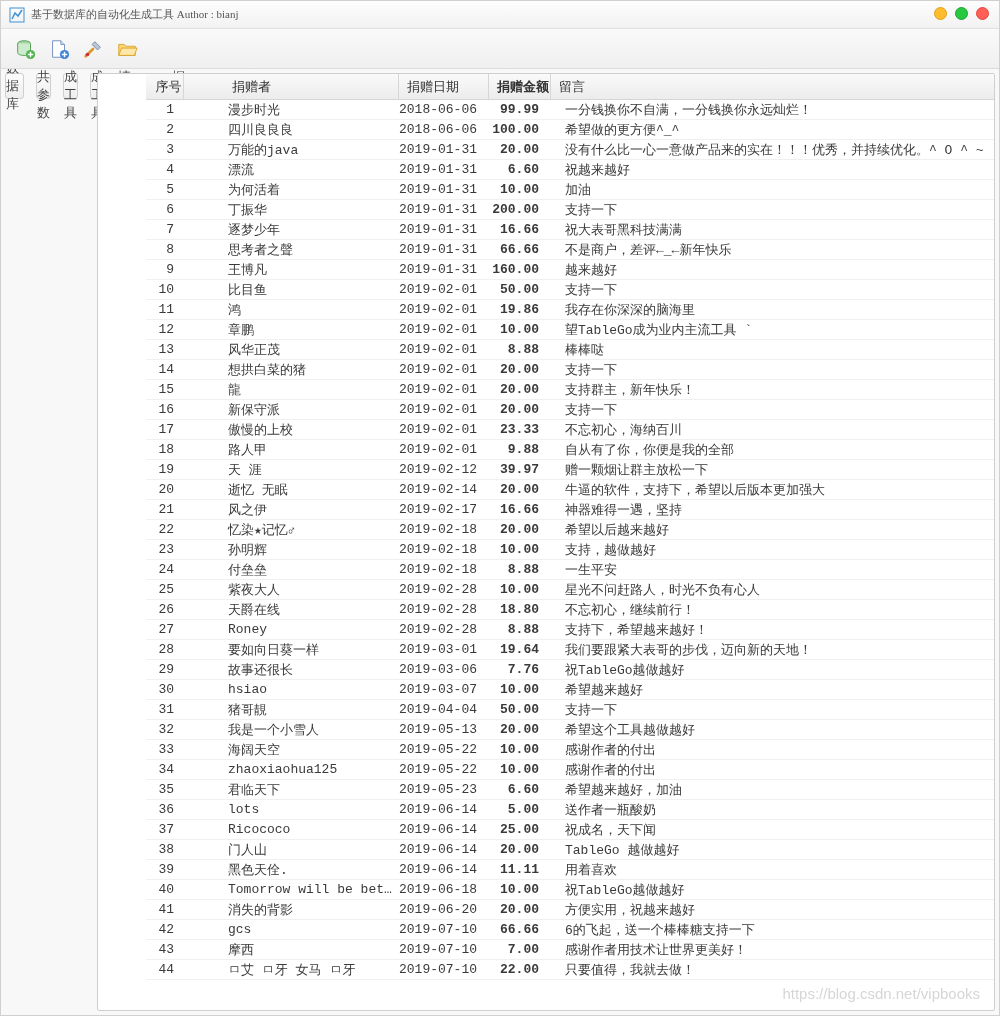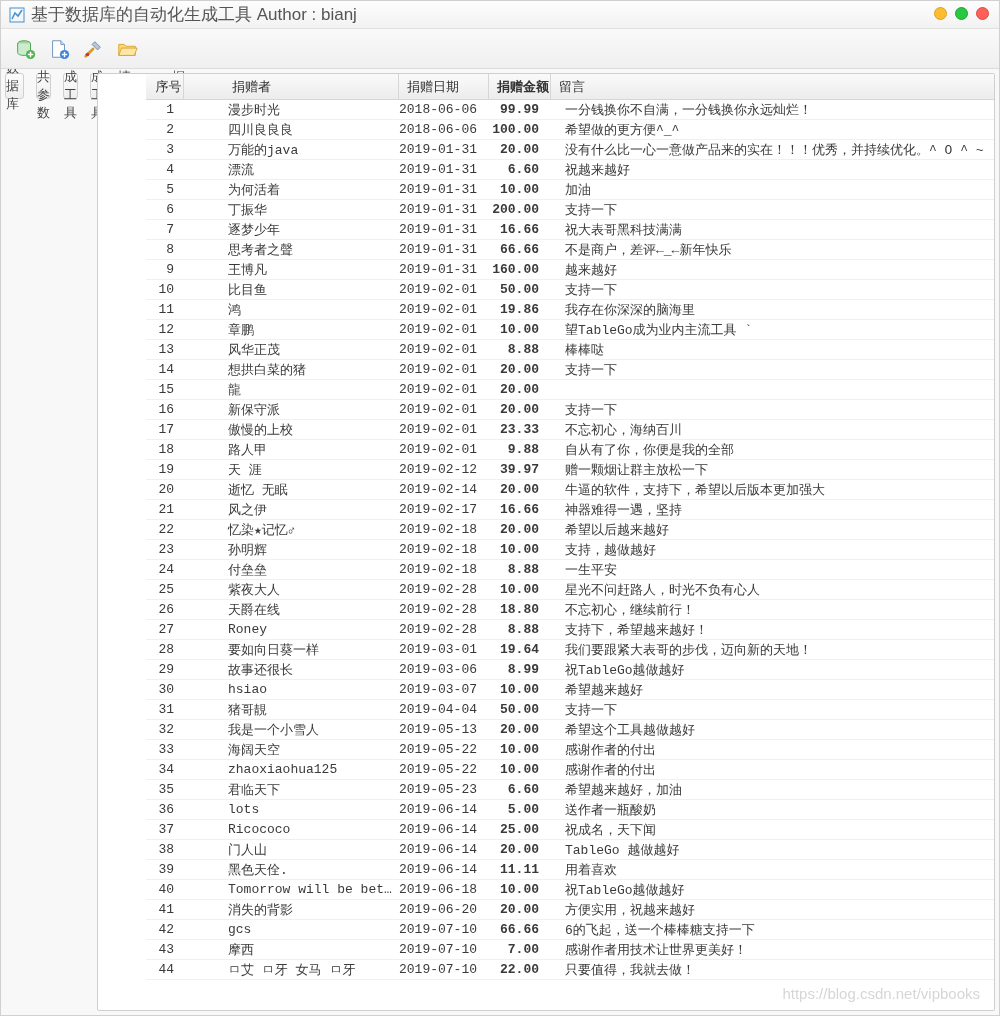--- a/index.html
+++ b/index.html
@@ -26,21 +26,21 @@
     display: flex;
     align-items: center;
     padding: 0 8px;
     position: relative;
   }
   .titlebar .app-icon {
     width: 16px; height: 16px; margin-right: 6px;
     display: inline-flex; align-items: center; justify-content: center;
     color: #3b8dd0; font-weight: bold; font-size: 11px;
   }
-  .titlebar .title { color: #555; font-size: 17px; }
+  .titlebar .title { color: #555; font-size: 11px; font-family: Liberation Serif, serif; }
   .traffic {
     position: absolute; right: 10px; top: 6px;
     display: flex; gap: 8px;
   }
   .traffic span { width: 13px; height: 13px; border-radius: 50%; display:block; }
   .tl-close{ background:#ff5f57; border:1px solid #e2463f;}
   .tl-min{ background:#febc2e; border:1px solid #e1a116;}
   .tl-max{ background:#28c840; border:1px solid #1da52f;}
 
   .toolbar {
@@ -308,20 +308,21 @@
             <div class="c-donor">想拱白菜的猪</div>
             <div class="c-date">2019-02-01</div>
             <div class="c-amt">20.00</div>
             <div class="c-msg">支持一下</div>
           </div>
           <div class="row">
             <div class="c-idx">15</div>
             <div class="c-donor">龍</div>
             <div class="c-date">2019-02-01</div>
             <div class="c-amt">20.00</div>
+            <div class="c-msg">支持群主，新年快乐！</div>
           </div>
           <div class="row">
             <div class="c-idx">16</div>
             <div class="c-donor">新保守派</div>
             <div class="c-date">2019-02-01</div>
             <div class="c-amt">20.00</div>
             <div class="c-msg">支持一下</div>
           </div>
           <div class="row">
             <div class="c-idx">17</div>
@@ -404,21 +405,21 @@
             <div class="c-idx">28</div>
             <div class="c-donor">要如向日葵一样</div>
             <div class="c-date">2019-03-01</div>
             <div class="c-amt">19.64</div>
             <div class="c-msg">我们要跟紧大表哥的步伐，迈向新的天地！</div>
           </div>
           <div class="row">
             <div class="c-idx">29</div>
             <div class="c-donor">故事还很长</div>
             <div class="c-date">2019-03-06</div>
-            <div class="c-amt">8.99</div>
+            <div class="c-amt">7.76</div>
             <div class="c-msg">祝TableGo越做越好</div>
           </div>
           <div class="row">
             <div class="c-idx">30</div>
             <div class="c-donor">hsiao</div>
             <div class="c-date">2019-03-07</div>
             <div class="c-amt">10.00</div>
             <div class="c-msg">希望越来越好</div>
           </div>
           <div class="row">

